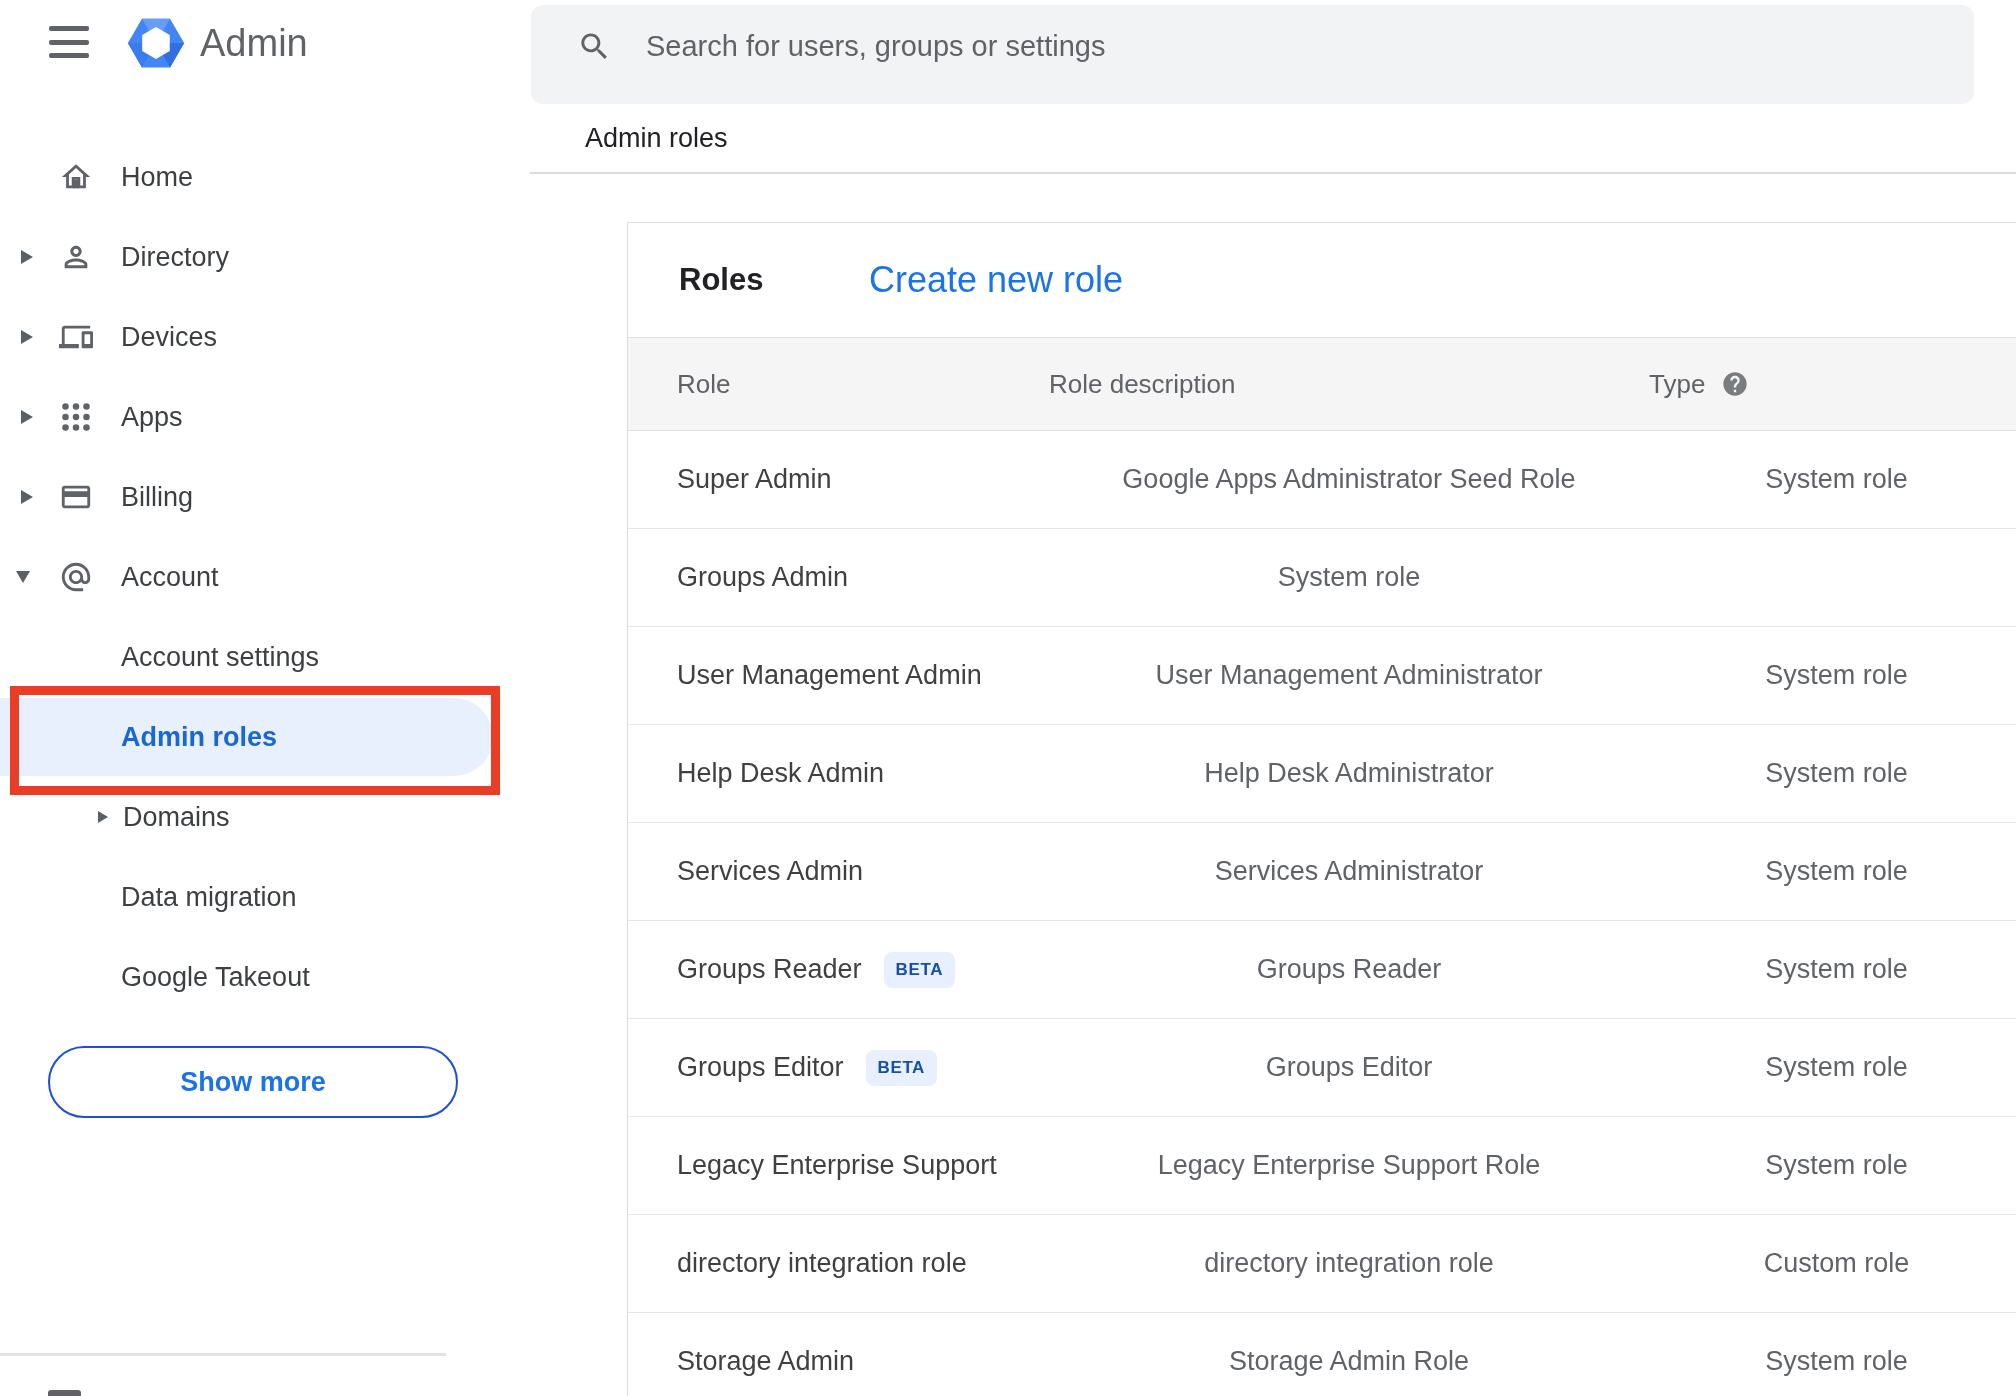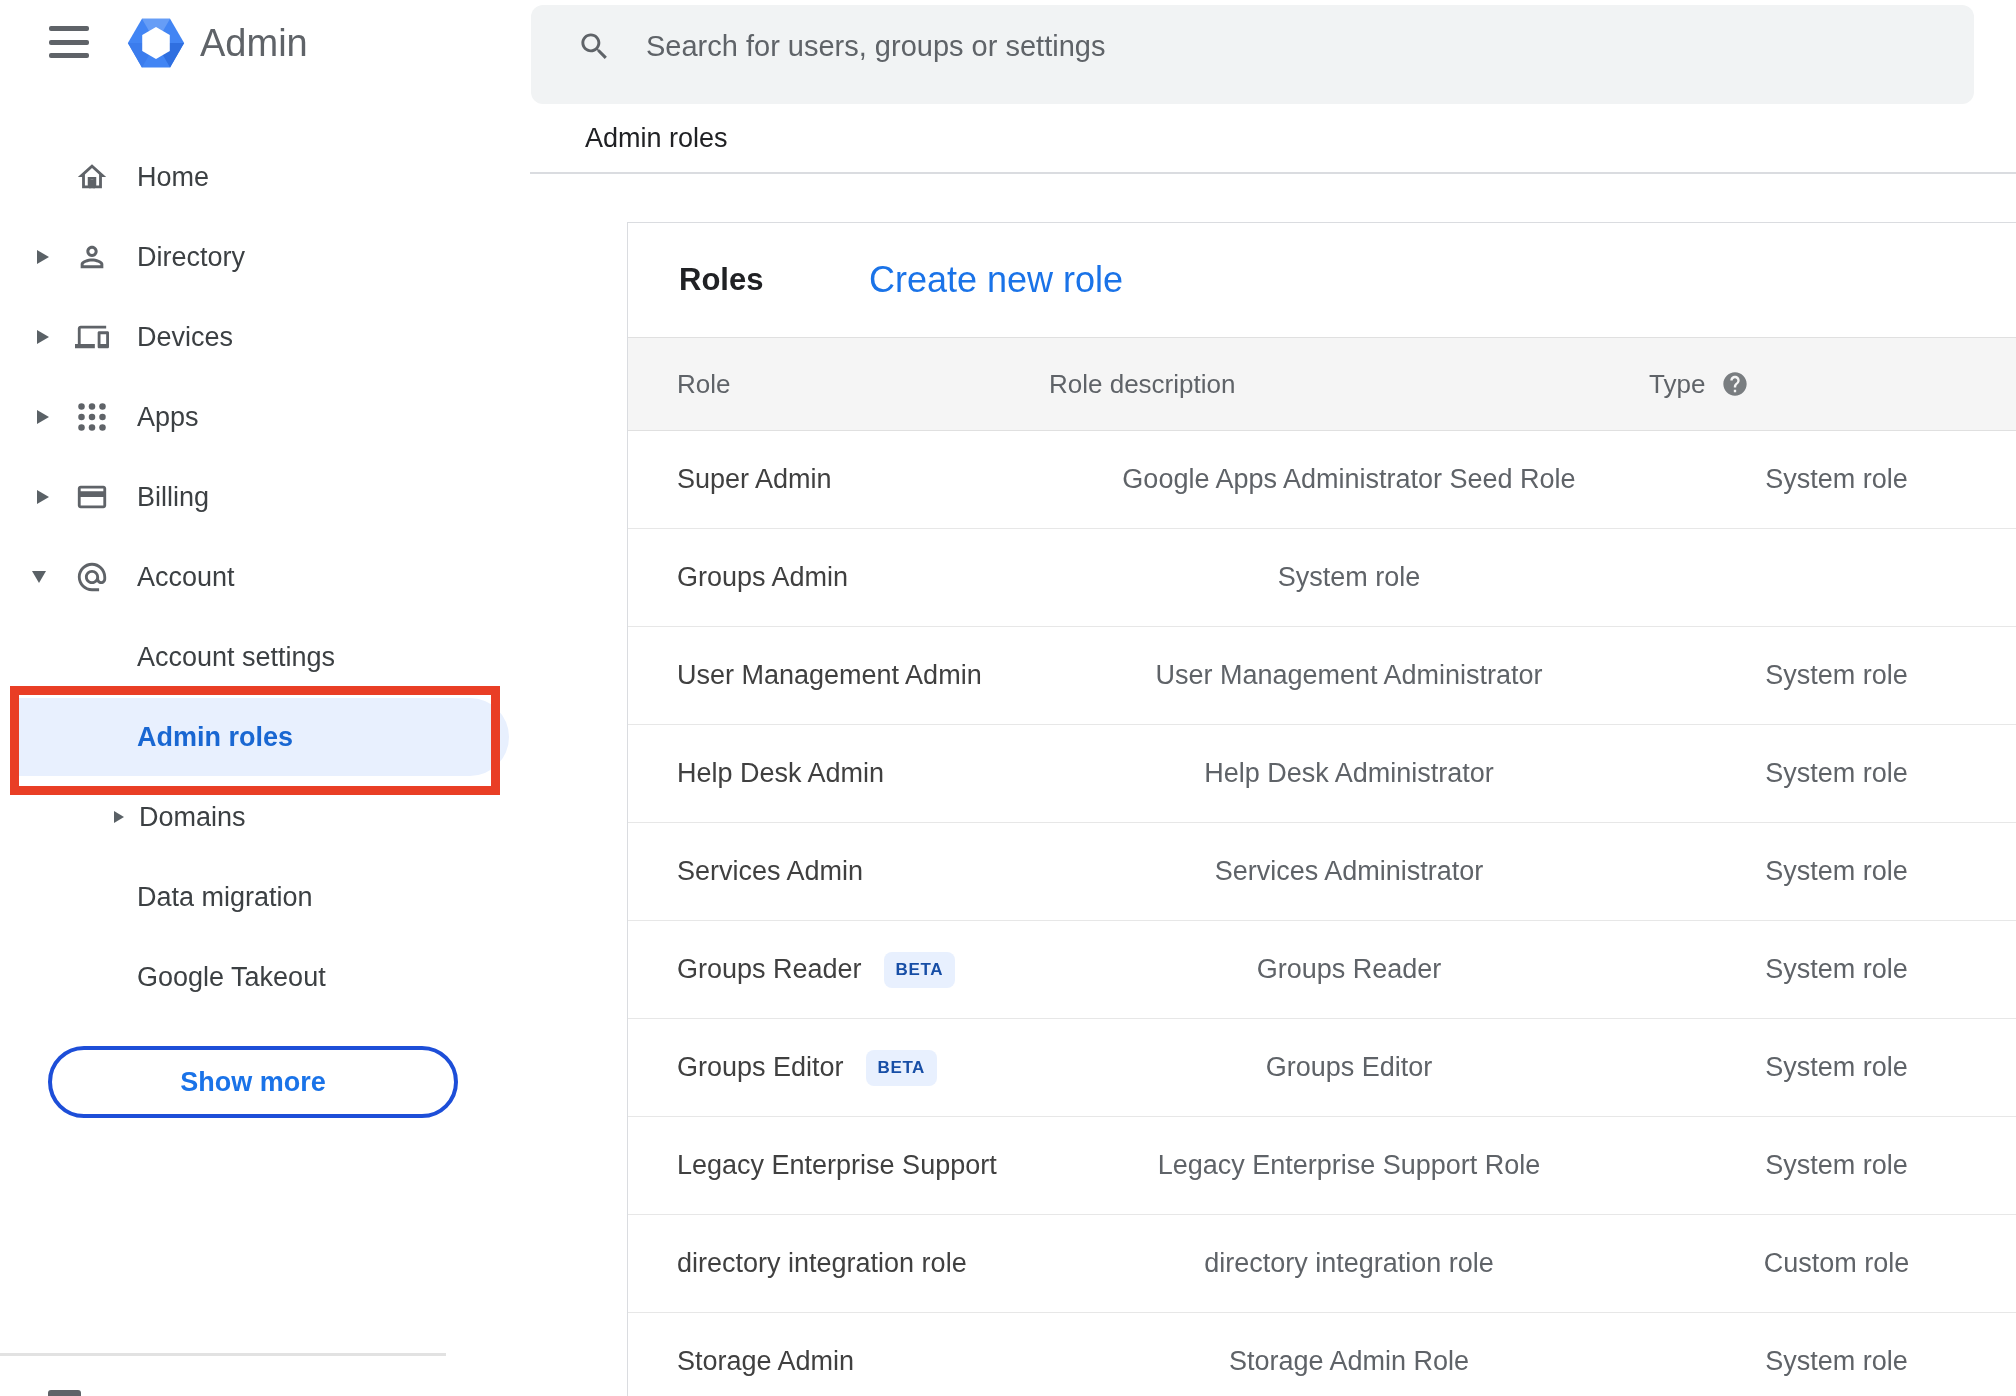--- a/index.html
+++ b/index.html
@@ -15,21 +15,21 @@
   #sidebar { position:absolute; left:0; top:0; width:530px; height:1396px; background:#fff; }
 
   .menu-btn { position:absolute; left:49px; top:26px; width:40px; height:32px;
               display:flex; flex-direction:column; justify-content:space-between;
               background:none; border:none; cursor:pointer; }
   .menu-btn .bar { width:40px; height:5px; background:#5f6368; border-radius:2px; }
 
   .logo { position:absolute; left:126px; top:13px; width:60px; height:60px; }
   .brand-name { position:absolute; left:200px; top:22px; font-size:38px; color:#5f6368; }
 
-  nav { position:absolute; top:137px; left:16px; width:530px; }
+  nav { position:absolute; top:137px; left:0; width:530px; }
   .nav-item { position:relative; height:80px; cursor:pointer; }
   .arrow-r { position:absolute; left:21px; top:50%; transform:translateY(-50%);
              width:0; height:0; border-left:12px solid #5a6166;
              border-top:7px solid transparent; border-bottom:7px solid transparent; }
   .arrow-d { position:absolute; left:16px; top:50%; transform:translateY(-50%);
              width:0; height:0; border-top:12px solid #5a6166;
              border-left:7px solid transparent; border-right:7px solid transparent; }
   .sub-arrow { left:98px; border-left-width:10px; border-top-width:6px; border-bottom-width:6px; }
   .nav-icon { position:absolute; left:59px; top:50%; transform:translateY(-50%);
               width:34px; height:34px; }
@@ -40,21 +40,21 @@
   .sub.with-arrow .nav-label { left:123px; }
 
   .selected-pill { position:absolute; left:0; top:1px; bottom:1px; right:37px;
                    background:#e8f0fe; border-radius:0 40px 40px 0; }
   .selected .nav-label { color:#1967d2; font-weight:bold; }
 
   .annotation-box { position:absolute; left:10px; top:686px; width:490px; height:109px;
                     border:9px solid #e93e25; pointer-events:none; z-index:5; }
 
   .show-more { position:absolute; top:1046px; left:48px; width:410px; height:72px;
-               background:#fff; border:4px solid #1d4ed8; border-radius:37px;
+               background:#fff; border:2px solid #1d4ed8; border-radius:37px;
                color:#1a73e8; font-size:27px; font-weight:bold; cursor:pointer;
                font-family:inherit; }
 
   .sidebar-bottom-divider { position:absolute; top:1353px; left:0; width:446px; height:3px; background:#e2e2e2; }
   .cut-icon { position:absolute; top:1390px; left:48px; width:33px; height:6px;
               background:#5f6368; border-radius:3px 3px 0 0; }
 
   
   #main { position:absolute; left:530px; top:0; right:0; bottom:0; }
 

